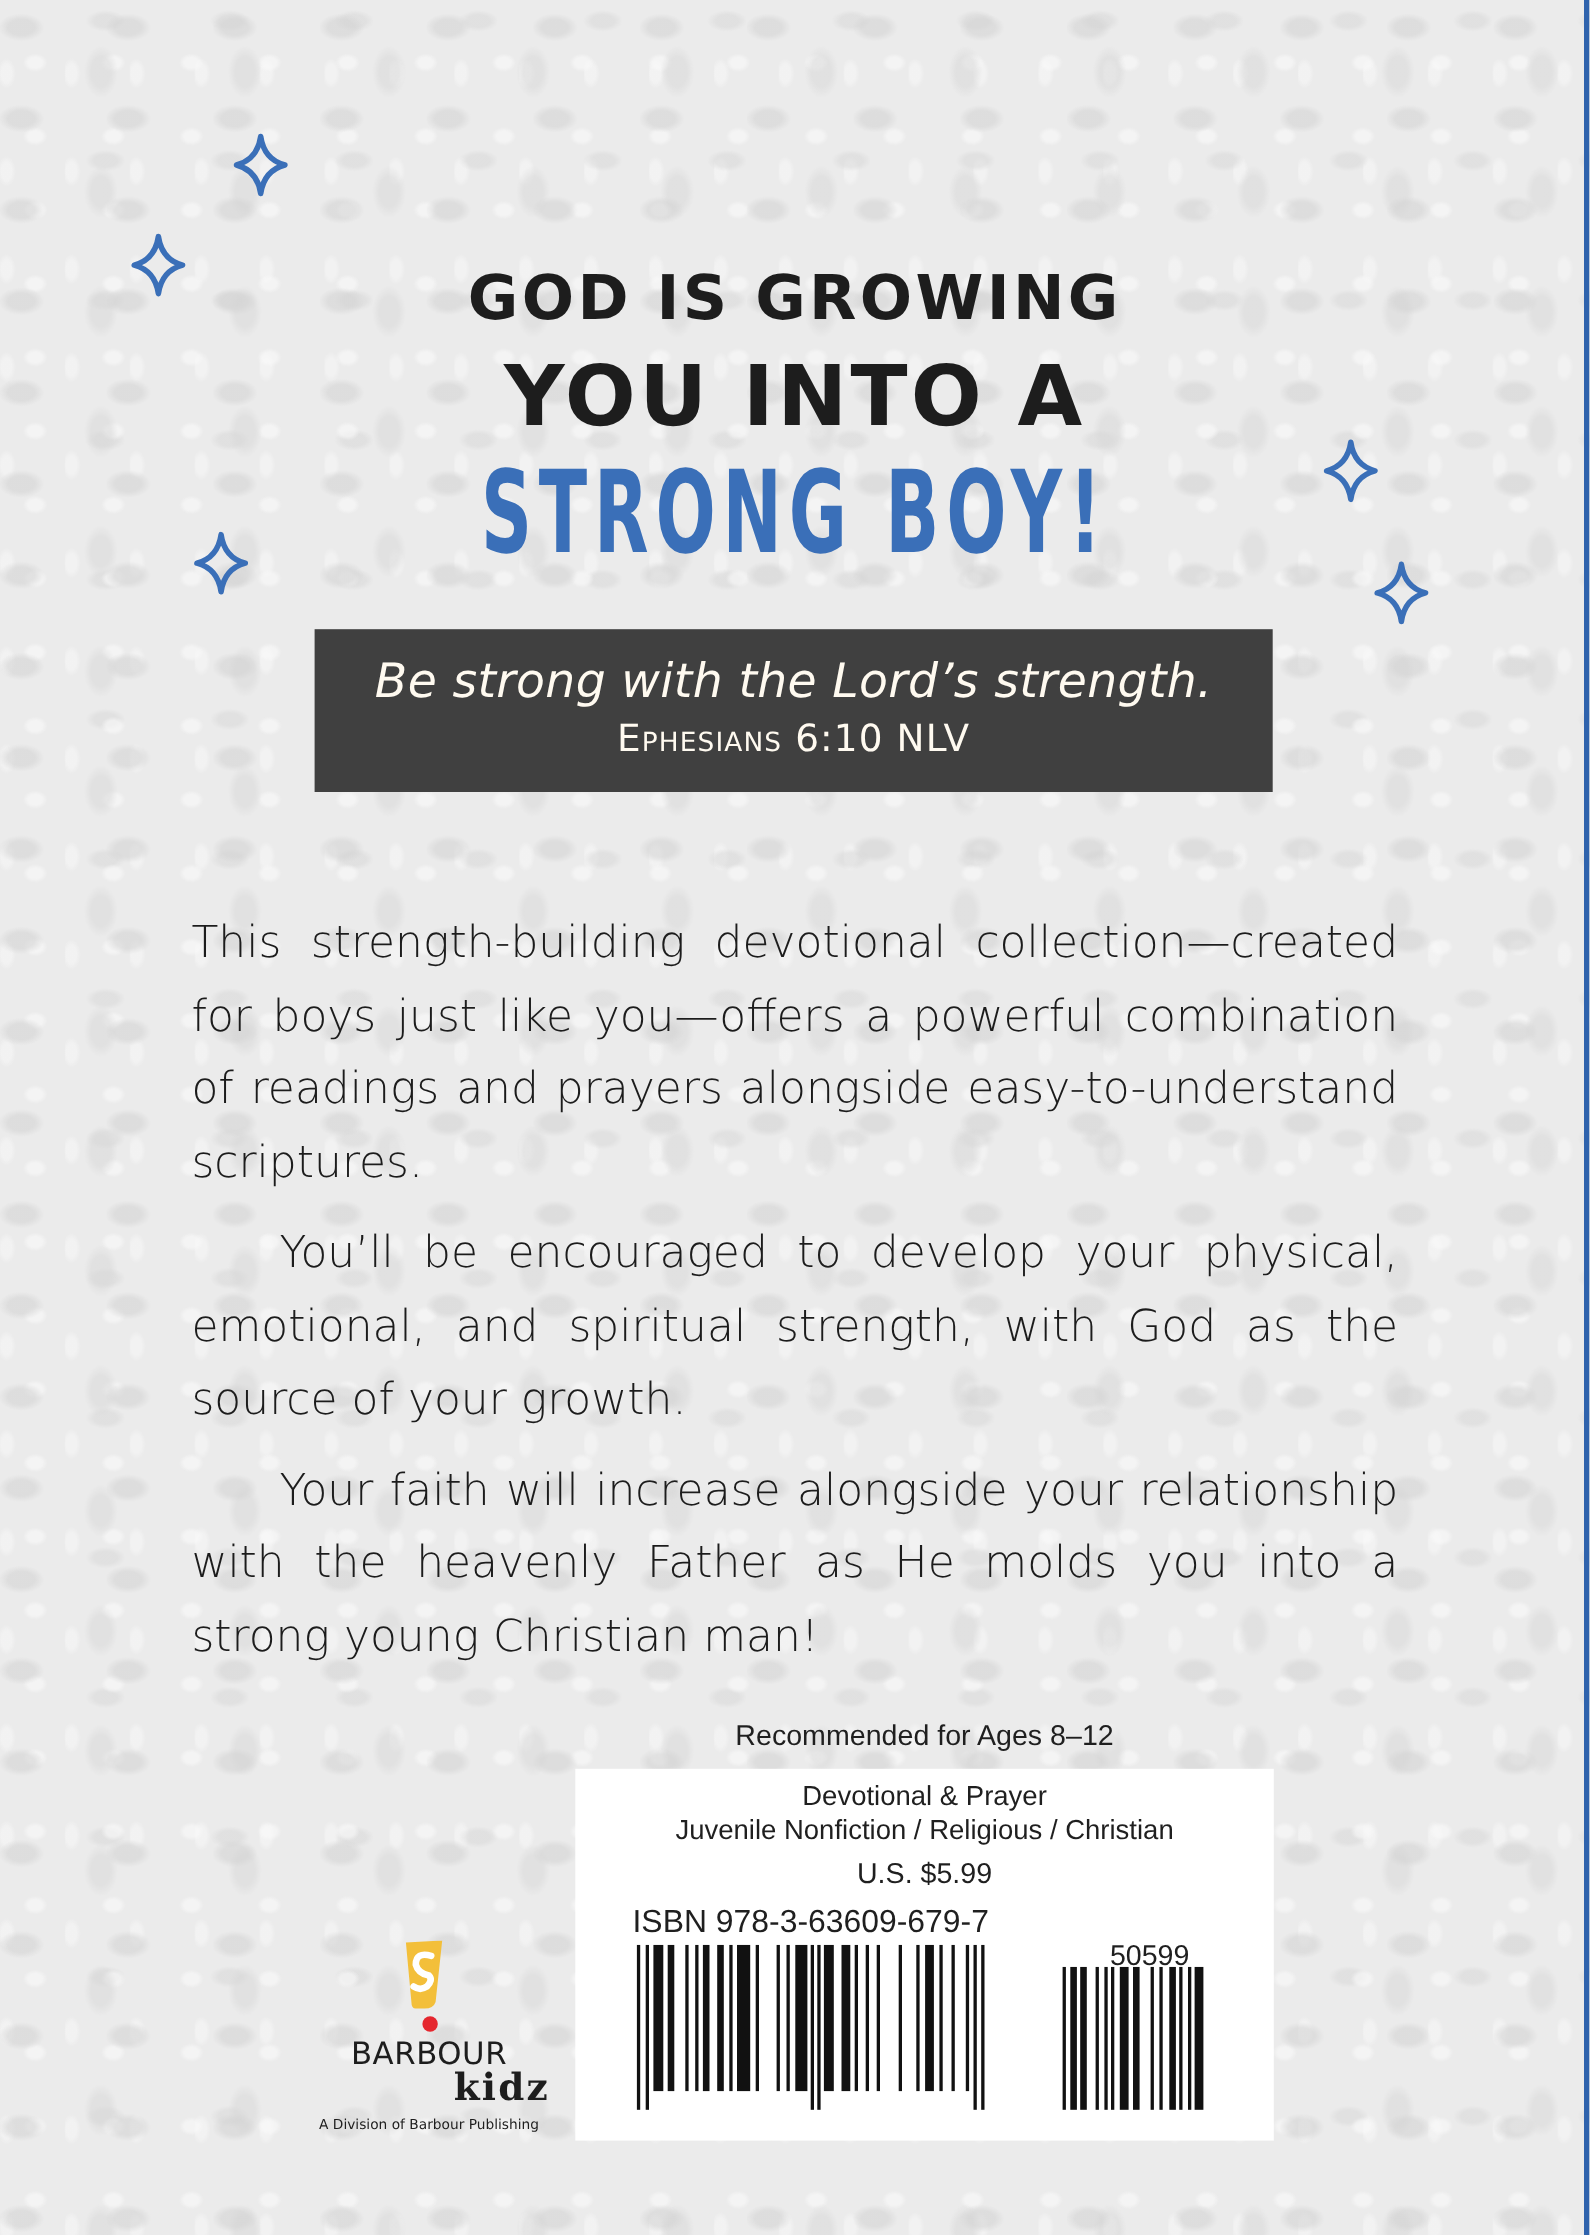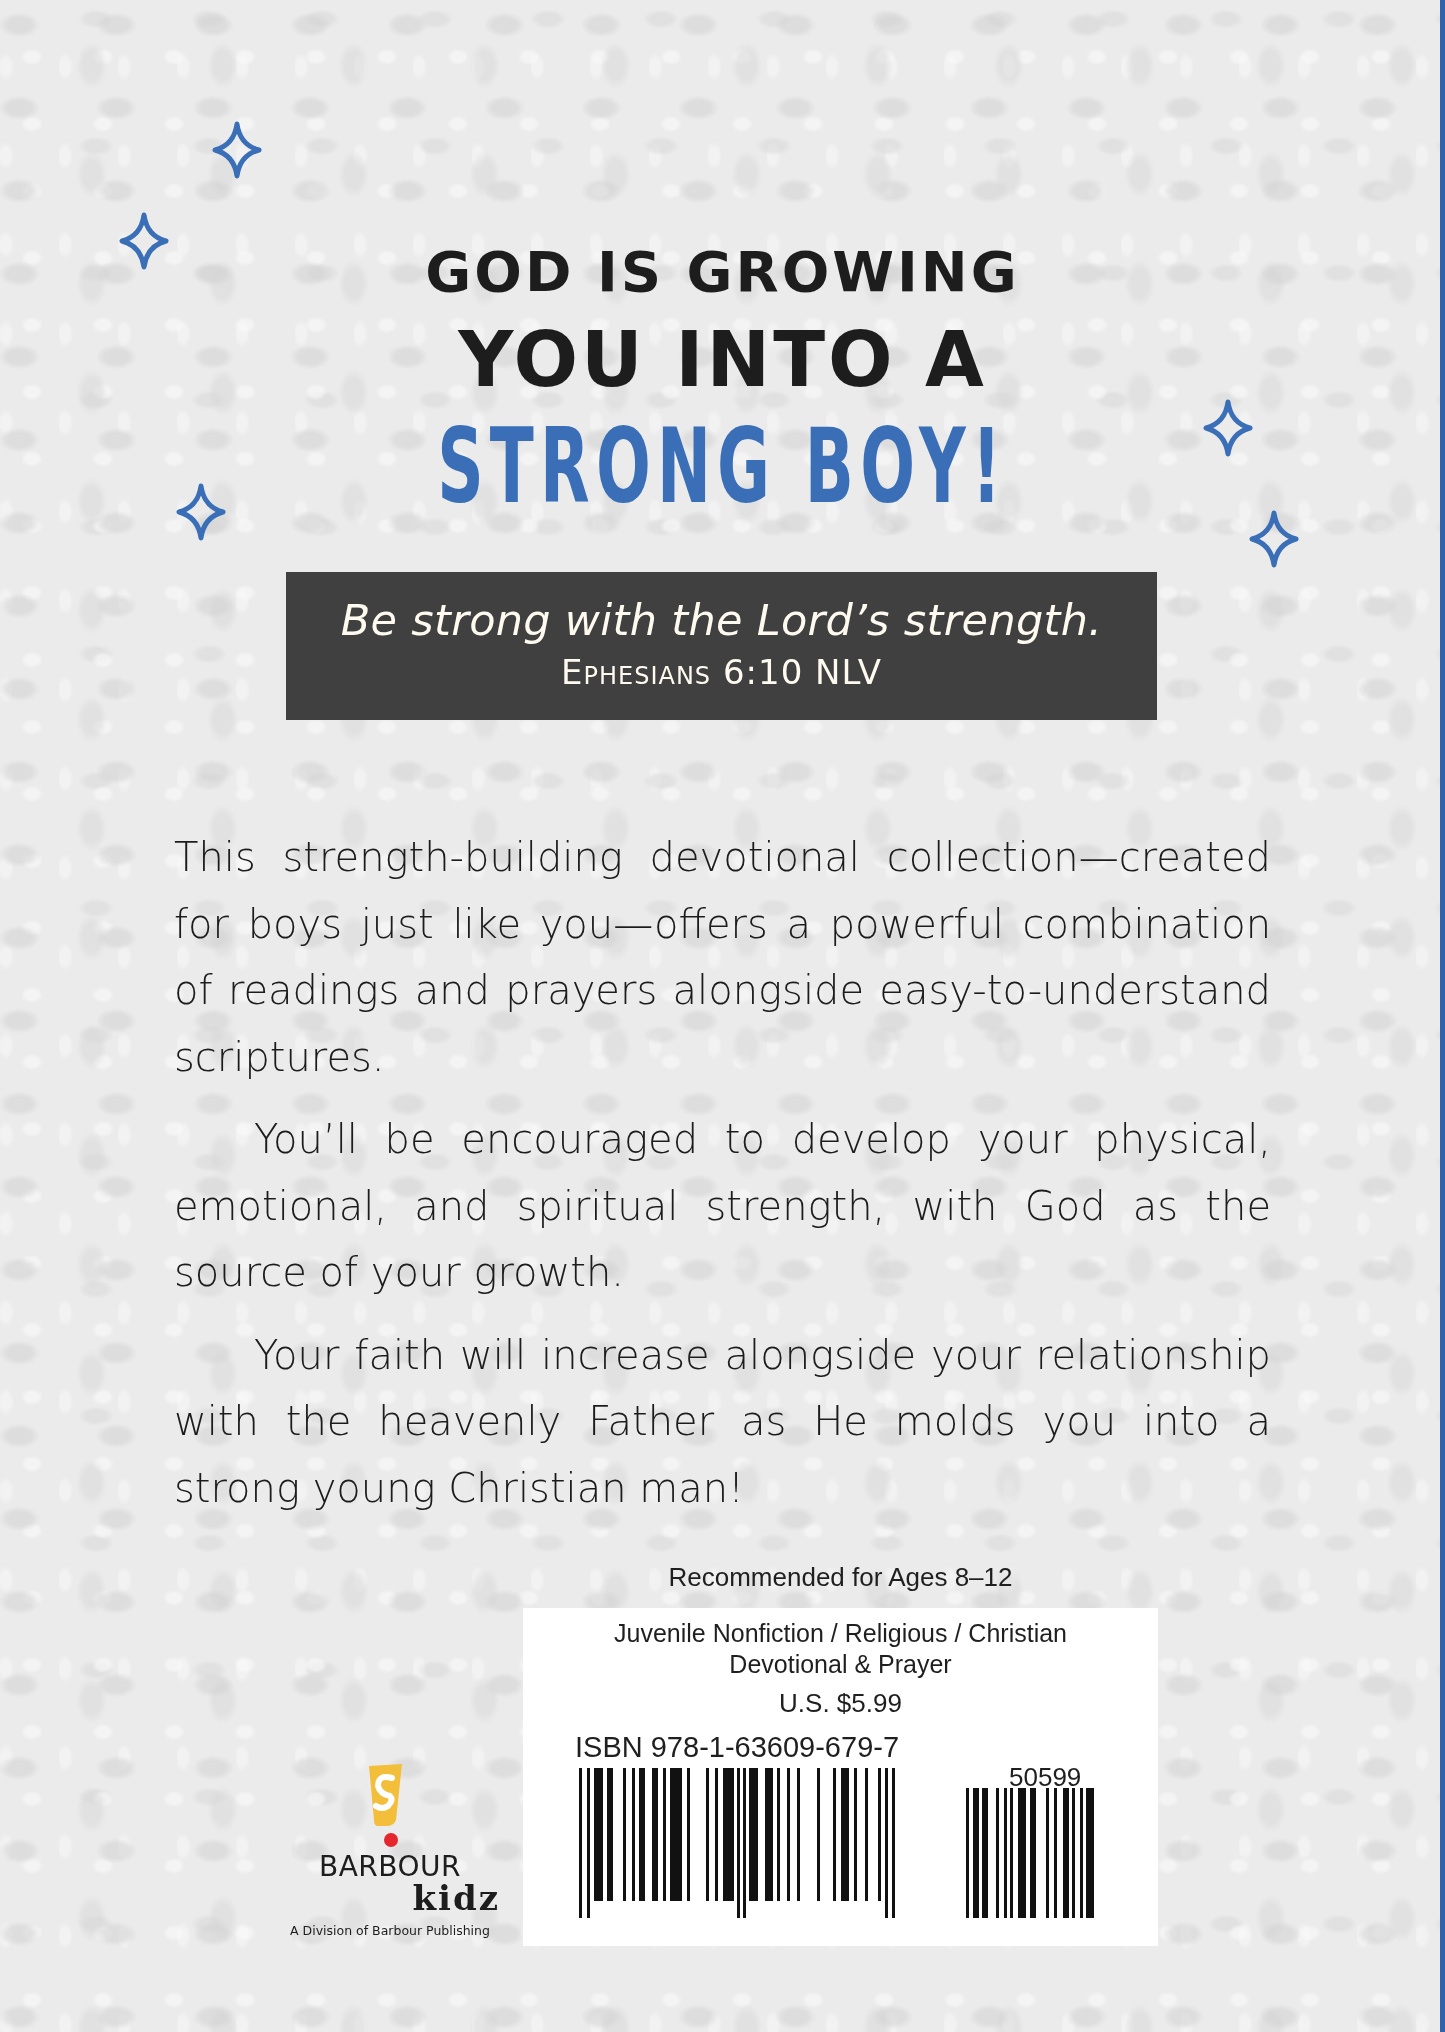--- a/index.html
+++ b/index.html
@@ -125,25 +125,25 @@
 <div class="body-copy">
   <p>This strength-building devotional collection—created for boys just like you—offers a powerful combination of readings and prayers alongside easy-to-understand scriptures.</p>
   <p class="indent">You’ll be encouraged to develop your physical, emotional, and spiritual strength, with God as the source of your growth.</p>
   <p class="indent">Your faith will increase alongside your relationship with the heavenly Father as He molds you into a strong young Christian man!</p>
 </div>
 
 <div class="age-label">Recommended for Ages 8–12</div>
 
 <div class="barcode-box">
   <div class="category">
+    <div>Devotional &amp; Prayer</div>
     <div>Juvenile Nonfiction / Religious / Christian</div>
-    <div>Devotional &amp; Prayer</div>
   </div>
   <div class="price">U.S. $5.99</div>
-  <div class="isbn-label">ISBN 978-1-63609-679-7</div>
+  <div class="isbn-label">ISBN 978-3-63609-679-7</div>
 
   <svg class="barcode-svg" style="left:52px;top:160px" width="332" height="152" viewBox="0 0 332 152">
     <g fill="#111">
       <rect x="4" y="0" width="3" height="150"></rect>
       <rect x="12" y="0" width="3" height="150"></rect>
       <rect x="19" y="0" width="9" height="133"></rect>
       <rect x="32" y="0" width="6" height="133"></rect>
       <rect x="48" y="0" width="3" height="133"></rect>
       <rect x="57" y="0" width="3" height="133"></rect>
       <rect x="64" y="0" width="6" height="133"></rect>

